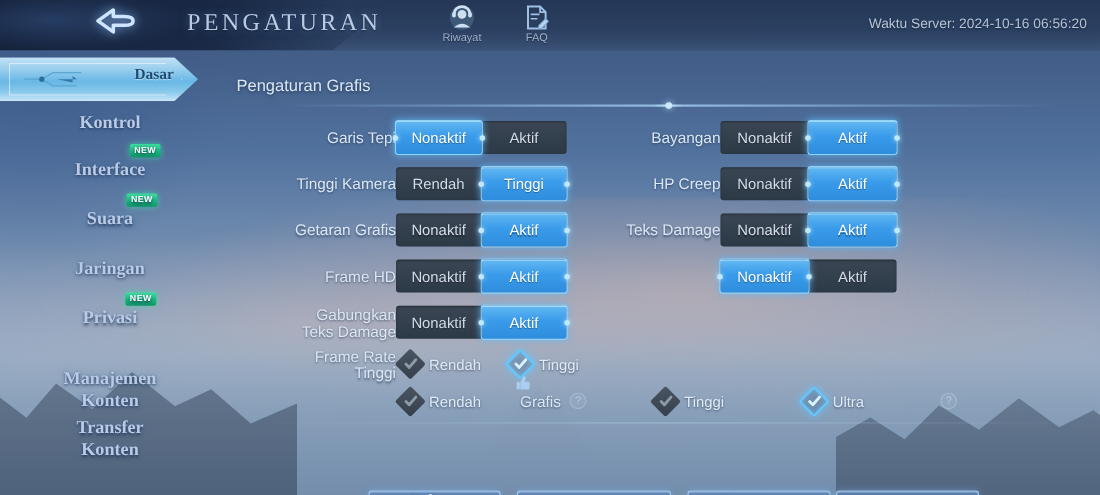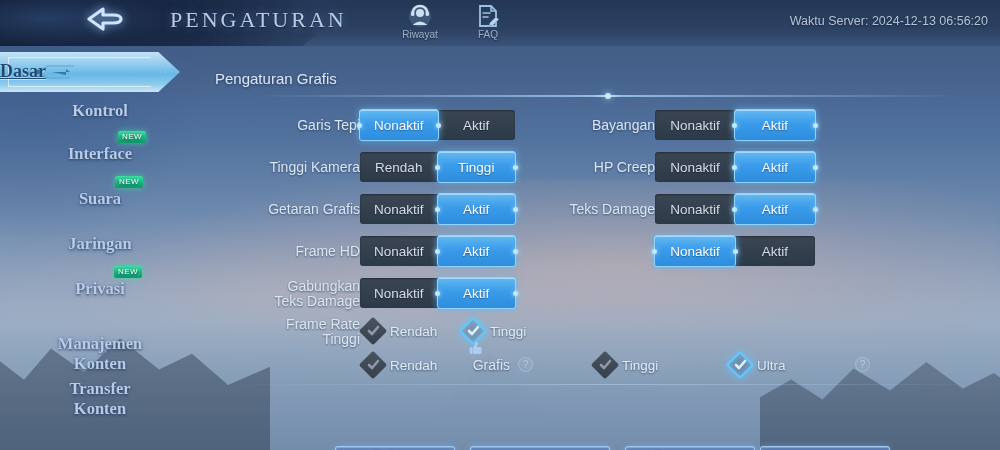--- a/index.html
+++ b/index.html
@@ -145,25 +145,24 @@
   .tab-active .inner-line {
     position: absolute; left: 8px; top: 5px; right: 14px; bottom: 5px;
     border: 1px solid rgba(255,255,255,0.6);
     clip-path: polygon(0 0, 90% 0, 100% 50%, 90% 100%, 0 100%);
   }
   .tab-active .circuit {
     position: absolute; left: 22px; top: 9px; width: 60px; height: 22px;
   }
   .tab-active .label {
     position: absolute; left: 0; right: 22px; top: 9px;
-    text-align: left;
+    text-align: right;
     font-family: "Liberation Serif", serif;
-    font-size: 18px; font-weight: 700; color: #1f4c75;
+    font-size: 14px; font-weight: 700; color: #1f4c75;
     text-shadow: 0 1px 1px rgba(255,255,255,0.5);
-    text-decoration: underline;
   }
 
   .side-item {
     position: absolute; left: 0; width: 200px;
     text-align: center;
     font-family: "Liberation Serif", serif;
     font-size: 16.5px; font-weight: 700;
     color: #b9cbe6;
     text-shadow: 0 1px 3px rgba(20,40,70,0.85), 0 0 6px rgba(110,160,220,0.35);
     cursor: pointer;
@@ -172,21 +171,21 @@
   .side-item.two-line { line-height: 20px; }
 
   .new-badge {
     position: absolute;
     width: 28px; height: 12px;
     border-radius: 2px;
     background: linear-gradient(180deg, #3fe0a0 0%, #17b77c 55%, #0f9a66 100%);
     box-shadow: 0 0 6px rgba(60,230,170,0.7);
     color: #ffffff;
     font-family: "Liberation Sans", sans-serif;
-    font-size: 8px; font-weight: 400;
+    font-size: 8px; font-weight: 700;
     line-height: 12px; text-align: center;
     letter-spacing: 0.4px;
   }
 
   
   .main { position: absolute; left: 215px; top: 46px; width: 785px; height: 404px; z-index: 12; }
 
   .section-title {
     position: absolute; left: 0; right: 0; top: 24px;
     text-align: left;
@@ -361,21 +360,21 @@
             <path d="M3 2 h11 l5 5 v15 h-16 z" fill="none" stroke="#9ec0e4" stroke-width="1.8"></path>
             <path d="M14 2 v5 h5" fill="none" stroke="#9ec0e4" stroke-width="1.6"></path>
             <path d="M6 9 h7 M6 13 h5" stroke="#9ec0e4" stroke-width="1.5" stroke-linecap="round"></path>
             <path d="M13 19 l6 -6 l2.5 2.5 l-6 6 l-3 0.6 z" fill="#b9d6f2" stroke="#7fa8d4" stroke-width="1"></path>
           </svg>
         </div>
         <div class="cap">FAQ</div>
       </div>
     </div>
 
-    <div class="server-time">Waktu Server: 2024-12-13 06:56:20</div>
+    <div class="server-time">Waktu Server: 2024-10-16 06:56:20</div>
   </div>
 
   <div class="sidebar">
 
     <div class="tab-active">
       <div class="shape"></div>
       <div class="inner-line"></div>
       <div class="circuit">
         <svg width="60" height="22" viewBox="0 0 60 22">
           <path d="M0 11 h16 M16 11 L26 5 H52 M16 11 L26 17 H48" fill="none" stroke="#4c9dc9" stroke-width="1.2" opacity="0.75"></path>

